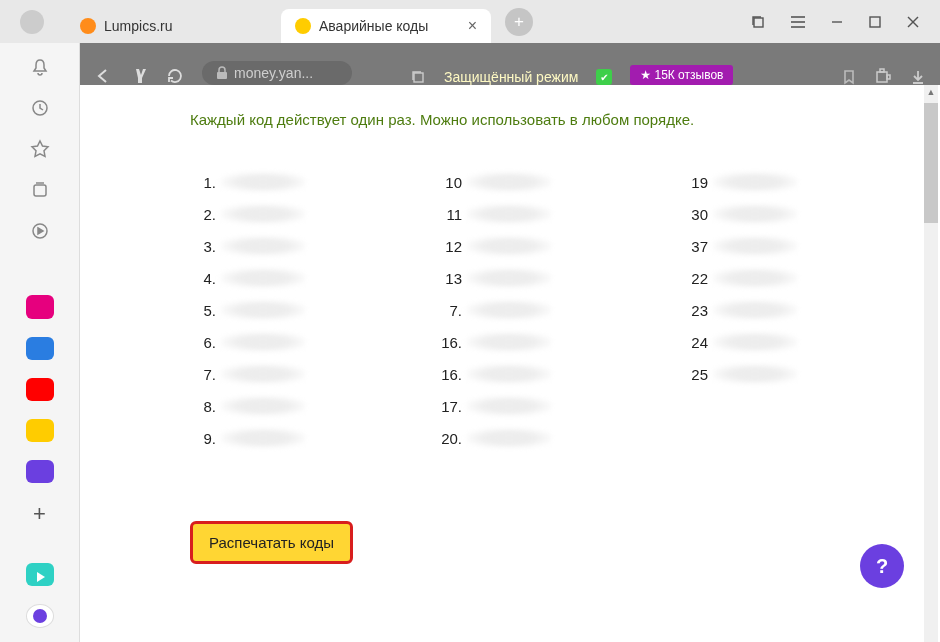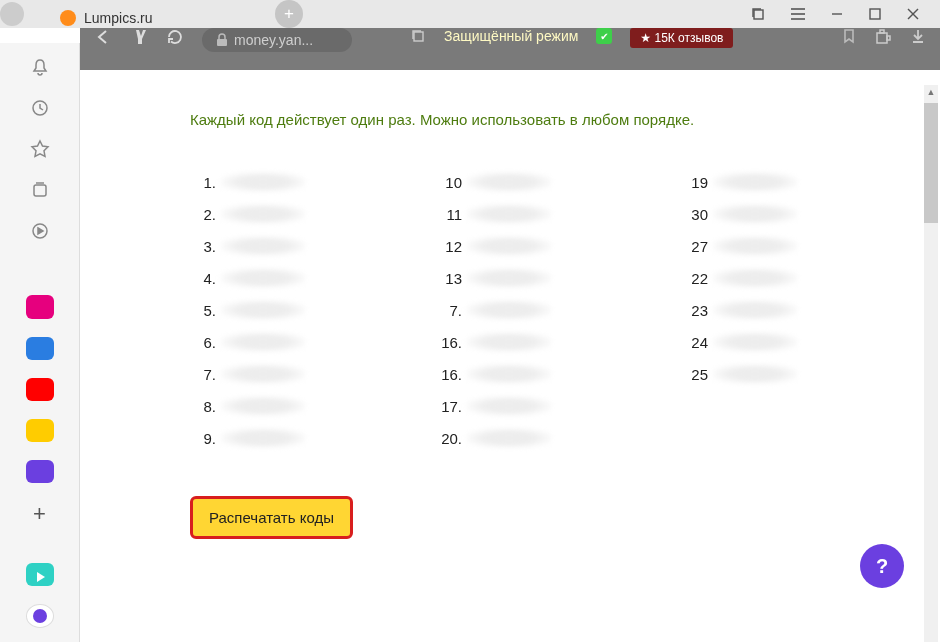--- a/index.html
+++ b/index.html
@@ -1,71 +1,76 @@
 <!DOCTYPE html>
 <html><head>
 <meta charset="utf-8">
 <style>
 * { margin: 0; padding: 0; box-sizing: border-box; font-family: Arial, sans-serif; }
 body { width: 940px; height: 642px; background: #fff; overflow: hidden; }
 
 
-.titlebar { height: 28px; background: #e8e8e8; display: flex; align-items: center; }
+.titlebar { height: 43px; background: #e8e8e8; display: flex; align-items: center; padding-left: 20px; }
 .titlebar .avatar { width: 24px; height: 24px; border-radius: 50%; background: #ccc; margin-right: 22px; }
 .tab { display: flex; align-items: center; height: 34px; padding: 0 14px; border-radius: 8px 8px 0 0; margin-top: 8px; font-size: 14px; color: #333; gap: 8px; }
 .tab.inactive { background: transparent; width: 215px; }
 .tab.active { background: #fff; width: 210px; }
 .tab .favicon { width: 16px; height: 16px; border-radius: 50%; display: inline-block; }
 .tab .close { margin-left: auto; color: #666; font-size: 16px; line-height: 1; }
 .newtab { width: 28px; height: 28px; border-radius: 50%; background: #c5c5c5; color: #fff; display: flex; align-items: center; justify-content: center; margin-left: 14px; font-size: 17px; }
 .titlebar .right { margin-left: auto; display: flex; align-items: center; gap: 24px; padding-right: 20px; color: #555; }
 
 
-.toolbar { height: 42px; background: #7a7a7a; display: flex; align-items: flex-start; padding: 0 14px; gap: 18px; color: #ddd; margin-left: 80px; }
+.toolbar { height: 42px; background: #7a7a7a; display: flex; align-items: flex-end; padding: 0 14px; gap: 18px; color: #ddd; margin-left: 80px; }
 .toolbar .ico { display: flex; align-items: center; justify-content: center; }
 .addr { display: flex; align-items: center; gap: 6px; background: #6a6a6a; border-radius: 16px; padding: 4px 14px; color: #cfcfcf; font-size: 14px; width: 150px; }
 .toolbar .protected { color: #fef9c3; font-size: 14px; }
 .toolbar .shield { width: 16px; height: 16px; background: #3ecf4a; border-radius: 3px; display: flex; align-items: center; justify-content: center; color: #fff; font-size: 10px; }
-.reviews { background: #7f1d1d; color: #fff; font-size: 12px; padding: 3px 10px; border-radius: 3px; }
+.reviews { background: #a21caf; color: #fff; font-size: 12px; padding: 3px 10px; border-radius: 3px; }
 .toolbar .spacer { flex: 1; }
 
 
 .sidebar { position: absolute; left: 0; top: 43px; width: 80px; height: calc(100% - 43px); background: #f5f5f5; border-right: 1px solid #ddd; display: flex; flex-direction: column; align-items: center; padding-top: 12px; gap: 18px; }
 .sidebar .slot { width: 28px; height: 28px; display: flex; align-items: center; justify-content: center; color: #888; }
 .sidebar .app { width: 28px; height: 28px; border-radius: 6px; }
 .sidebar .plus { font-size: 22px; color: #555; }
 
 
 .content { position: absolute; left: 80px; top: 85px; right: 0; bottom: 0; background: #fff; padding: 26px 64px 0 110px; overflow: hidden; }
 .content h1 { font-size: 20px; font-weight: bold; margin-bottom: 22px; }
 .content .sub { font-size: 15px; color: #4d7c0f; margin-bottom: 44px; }
 .codes { display: flex; gap: 130px; }
 .col { display: flex; flex-direction: column; gap: 12px; }
 .row { display: flex; align-items: center; }
 .row .num { width: 26px; text-align: right; font-size: 15px; color: #222; }
 .row .blur { width: 86px; height: 20px; margin-left: 4px; background: radial-gradient(ellipse at center, #ededed 0%, #ededed 40%, rgba(237,237,237,0) 80%); border-radius: 12px; filter: blur(2px); }
-.printbtn { margin-top: 48px; display: inline-block; padding: 10px 16px; background: #ffd633; color: #222; font-size: 15px; border: 3px solid #d81e1e; border-radius: 6px; cursor: pointer; }
+.printbtn { margin-top: 73px; display: inline-block; padding: 10px 16px; background: #ffd633; color: #222; font-size: 15px; border: 3px solid #d81e1e; border-radius: 6px; cursor: pointer; }
 
 
 .scroll { position: absolute; right: 2px; top: 85px; width: 14px; bottom: 0; background: #f0f0f0; }
 .scroll .thumb { width: 100%; height: 120px; background: #c8c8c8; margin-top: 4px; }
 .scroll .arrow { text-align: center; font-size: 9px; color: #777; padding: 2px 0; }
 
 .fab { position: absolute; right: 36px; bottom: 54px; width: 44px; height: 44px; border-radius: 50%; background: #6b3fe0; color: #fff; display: flex; align-items: center; justify-content: center; font-size: 20px; font-weight: bold; }
 
 svg { display: block; }
 </style>
 </head>
 <body>
 
 <div class="titlebar">
   <div class="avatar"></div>
   <div class="tab inactive">
     <span class="favicon" style="background:#ff8c1a"></span>
     <span>Lumpics.ru</span>
+  </div>
+  <div class="tab active">
+    <span class="favicon" style="background:#ffcc00"></span>
+    <span>Аварийные коды</span>
+    <span class="close">×</span>
   </div>
   <div class="newtab">+</div>
   <div class="right">
     <span>
         <svg width="16" height="16" viewBox="0 0 16 16" fill="none" stroke="#555" stroke-width="1.4">
           <rect x="4" y="4" width="9" height="9"></rect>
           <path d="M3 11V3h8"></path>
         </svg>
       </span>
     <span>
@@ -277,21 +282,21 @@
     <div class="col">
         <div class="row">
           <span class="num">19</span>
           <span class="blur"></span>
         </div>
         <div class="row">
           <span class="num">30</span>
           <span class="blur"></span>
         </div>
         <div class="row">
-          <span class="num">27</span>
+          <span class="num">37</span>
           <span class="blur"></span>
         </div>
         <div class="row">
           <span class="num">22</span>
           <span class="blur"></span>
         </div>
         <div class="row">
           <span class="num">23</span>
           <span class="blur"></span>
         </div>

